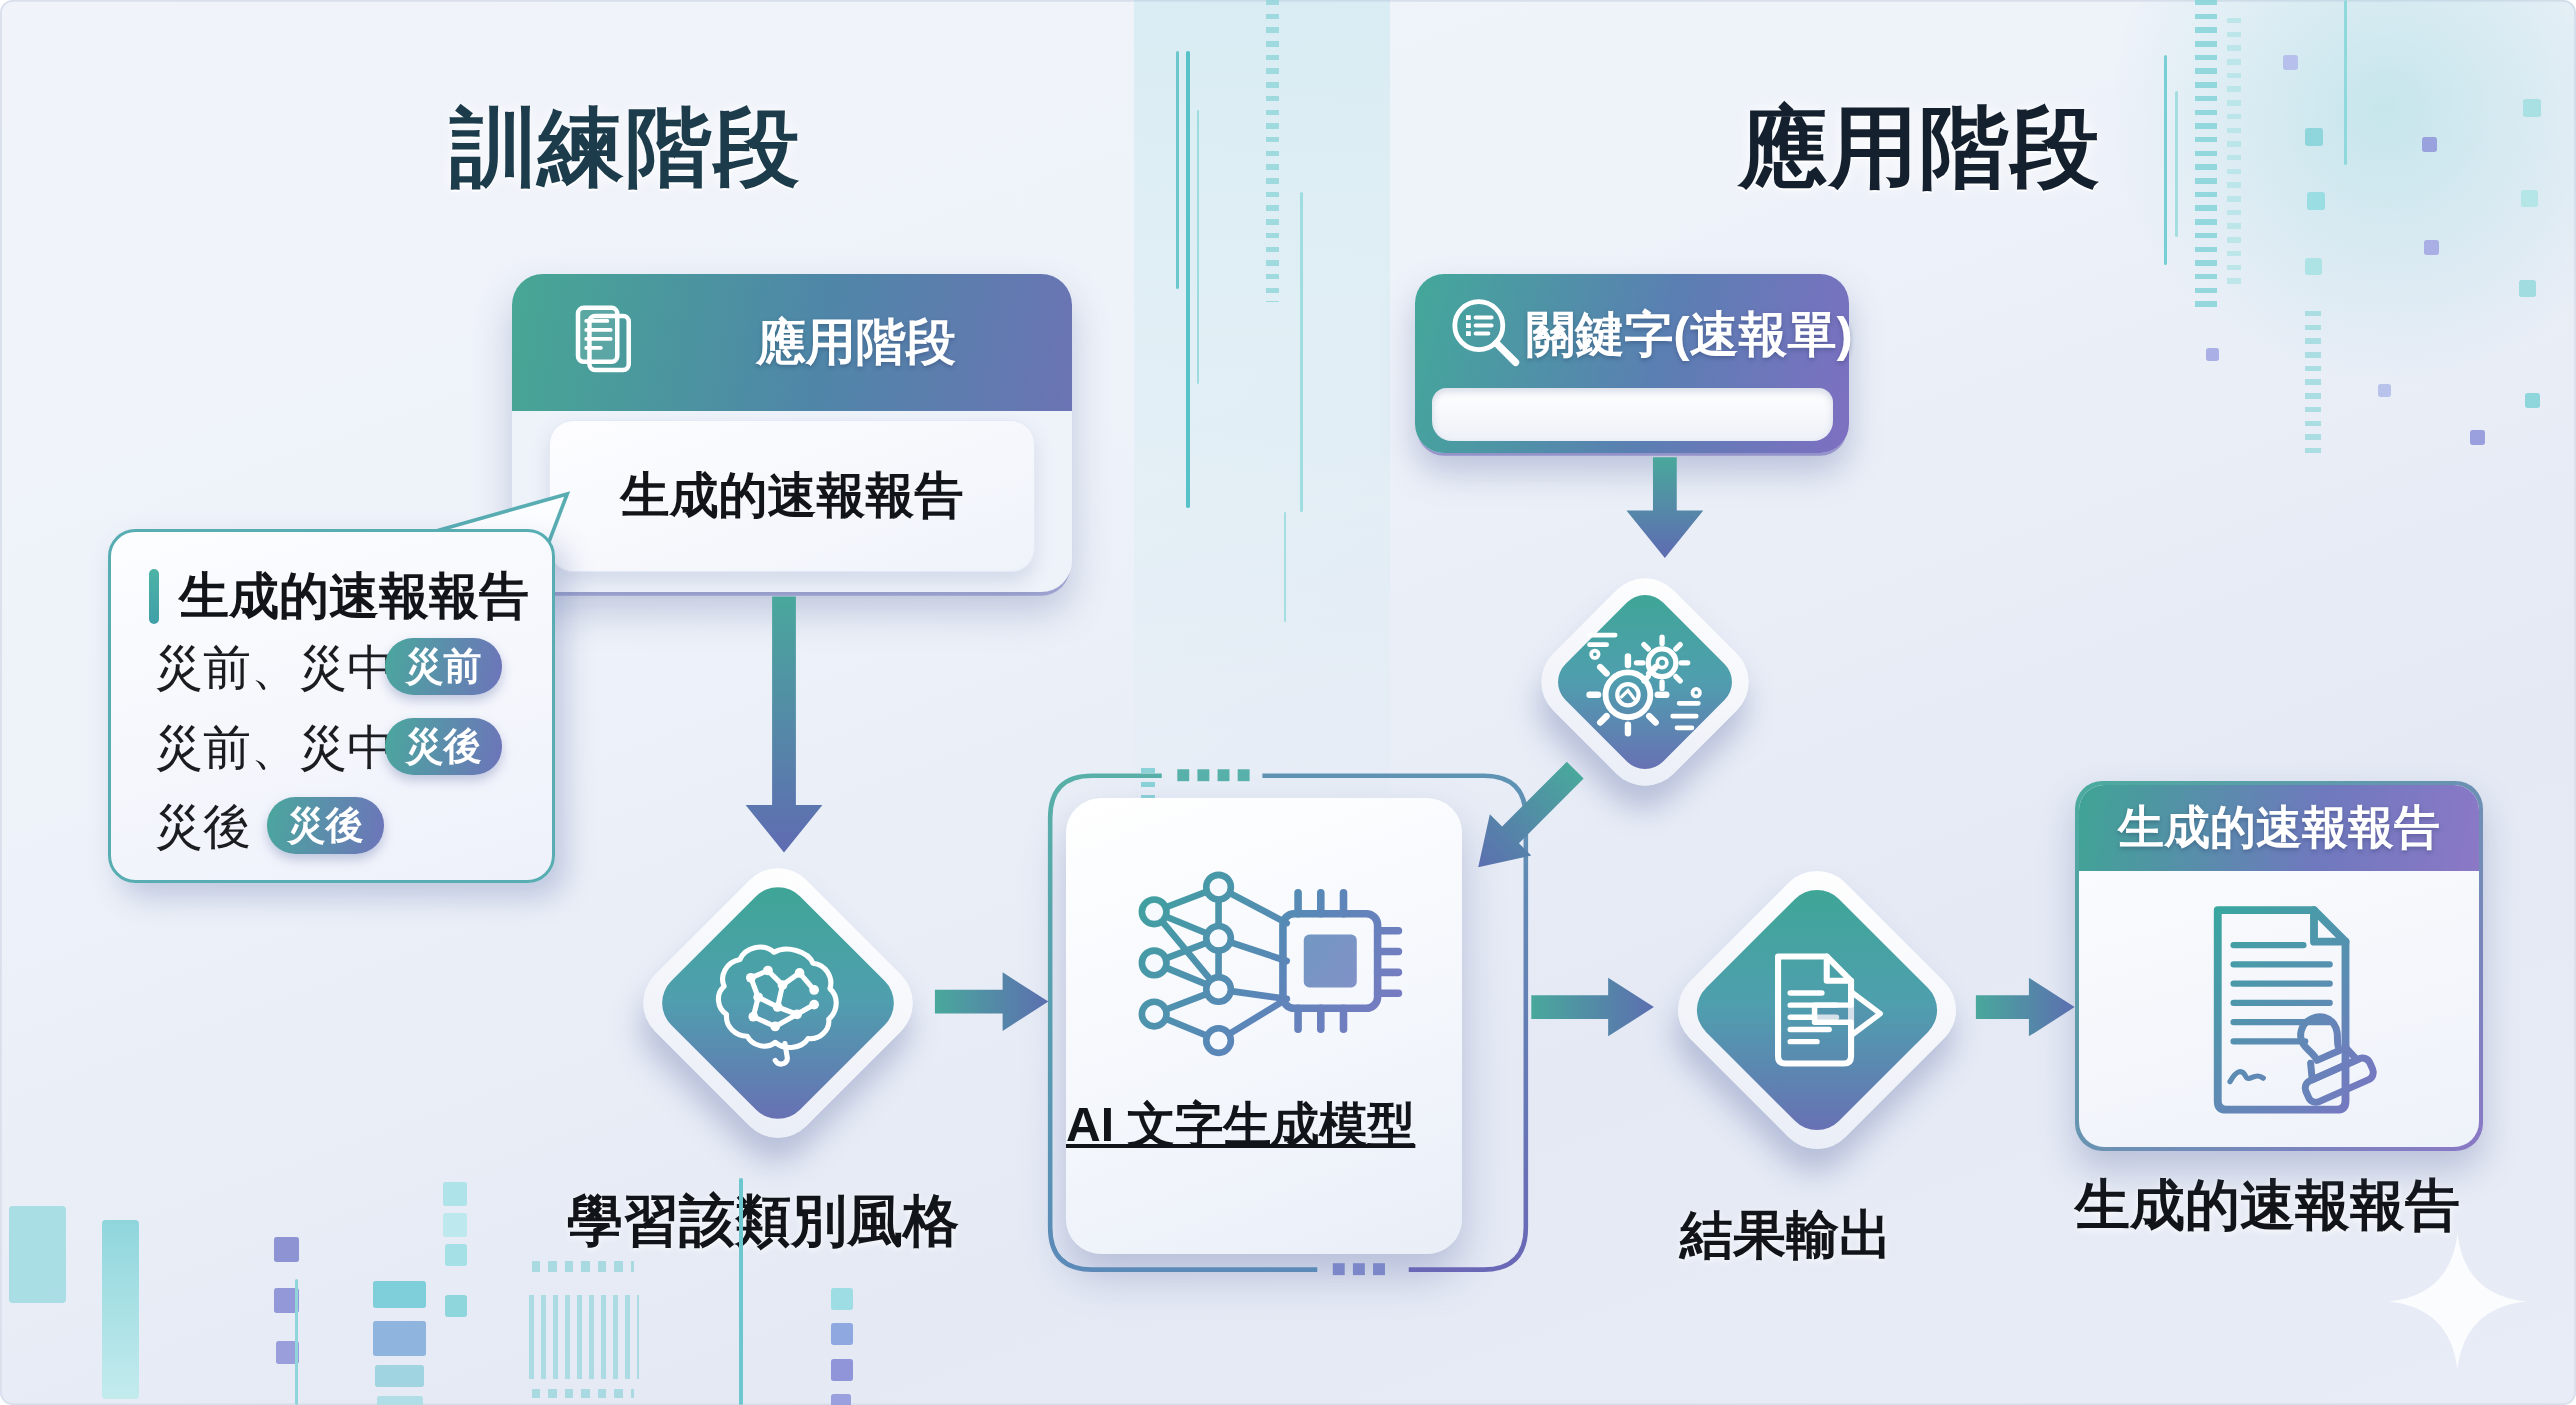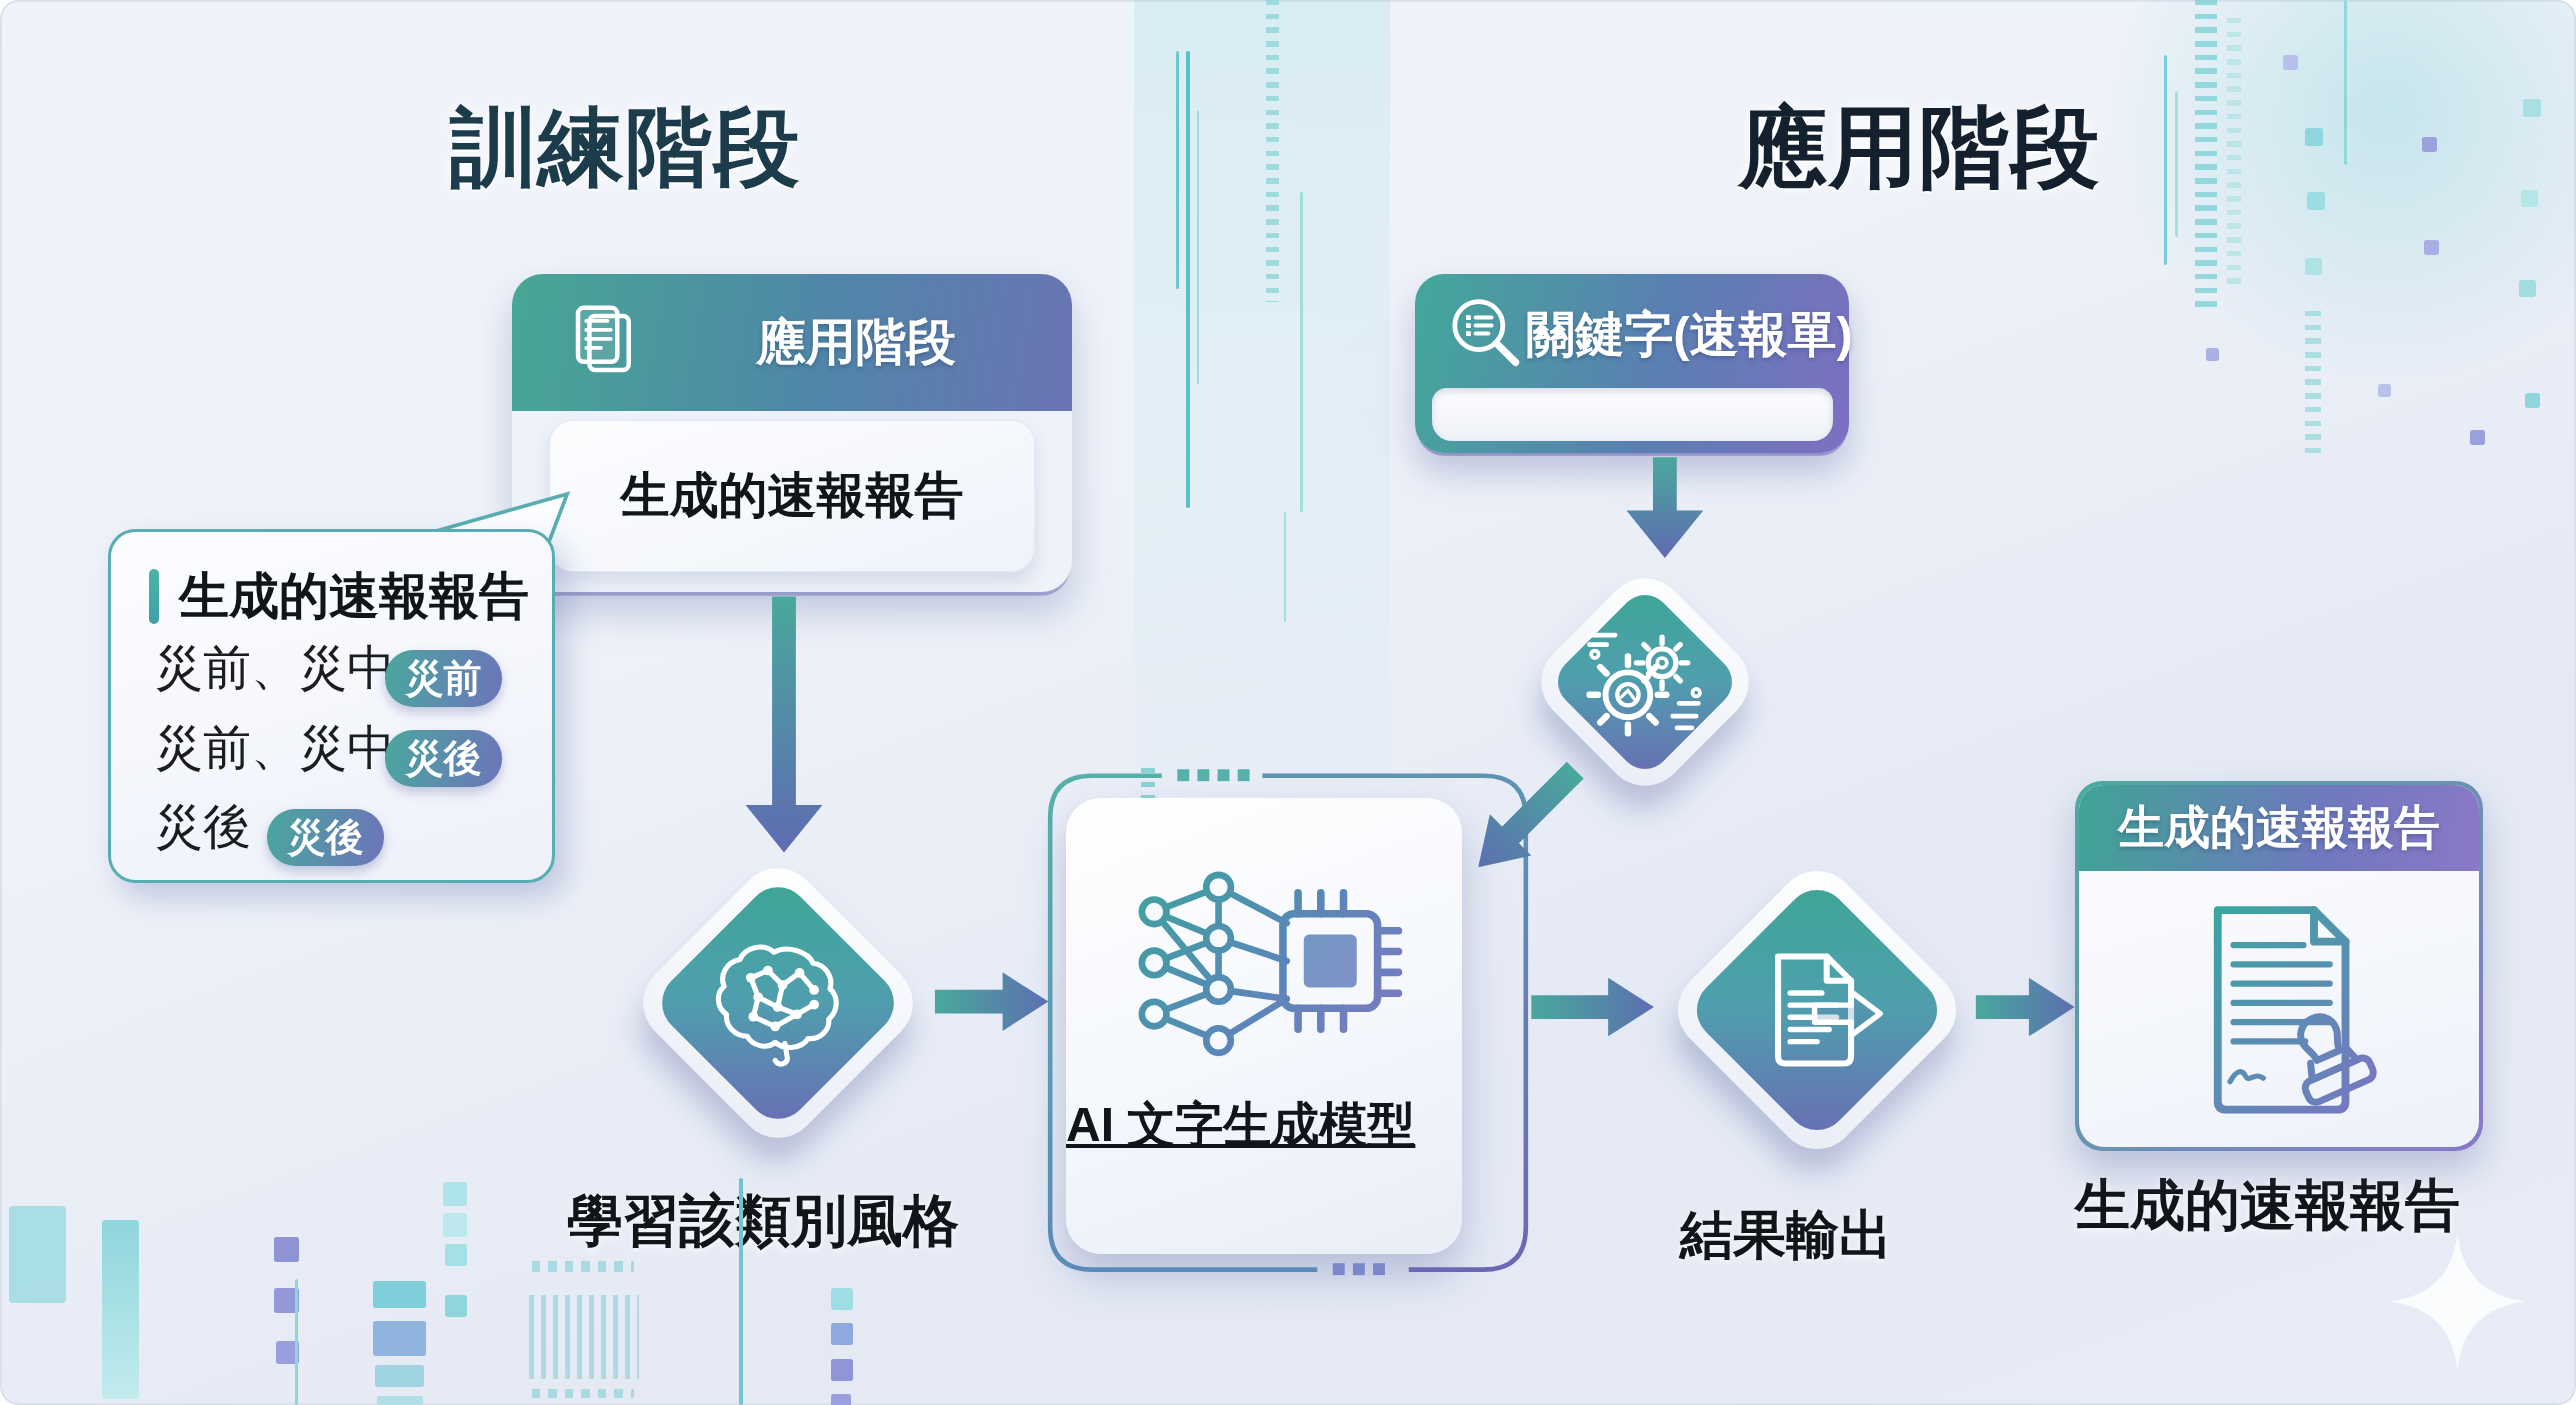--- a/index.html
+++ b/index.html
@@ -3,21 +3,21 @@
 <meta charset="utf-8">
 <style>
   :root{
     --teal:#46a795; --teal-bright:#4db3a6; --blue:#5b82b2; --indigo:#6f6fb8; --purple:#8476c2;
     --arrow-start:#49a89c; --arrow-end:#5c6fb0; --ink:#111418;
     --title-training:#1d3c4b; --title-application:#15202e;
     --callout-border:#58adb2; --bg-light:#eef2f9; --bg-dark:#e4e9f4;
   }
   html,body{margin:0;padding:0;background:#ffffff;}
   body{width:2576px;height:1405px;overflow:hidden;font-family:"Liberation Sans","DejaVu Sans",sans-serif;}
-  #canvas{position:absolute;left:0;top:0;width:2576px;height:1405px;border-radius:19px;overflow:hidden;
+  #canvas{position:absolute;left:0;top:0;width:2576px;height:1405px;border-radius:13px;overflow:hidden;
     background:linear-gradient(160deg,#f0f3fa 0%,var(--bg-light) 35%,var(--bg-dark) 70%,#e8ecf6 100%);
     box-shadow:inset 0 0 0 1.8px #d9dfeb;}
   .abs{position:absolute;}
   .z1{z-index:1}.z2{z-index:2}.z3{z-index:3}.z4{z-index:4}
 
   
   .blob-tr{right:-64px;top:-82px;width:567px;height:476px;border-radius:50%;
     background:radial-gradient(circle at 55% 40%,rgba(110,205,208,.30),rgba(110,205,208,0) 65%);}
   .beam-c{left:1134px;top:0;width:256px;height:842px;
     background:linear-gradient(180deg,rgba(120,210,214,.18),rgba(120,210,214,.05) 75%,rgba(120,210,214,0));}
@@ -84,21 +84,21 @@
   
   #callout{left:108px;top:529px;width:441px;height:348px;border-radius:27.4px;border:3.7px solid var(--callout-border);
     background:linear-gradient(165deg,#fcfdff,#eef1fa);box-shadow:11px 14.6px 29px rgba(90,110,170,.30);}
   #callout-bar{position:absolute;left:38px;top:37px;width:10px;height:55px;border-radius:5.5px;
     background:linear-gradient(180deg,#4db3a6,#3f9fa8);}
   #callout-title{position:absolute;left:68px;top:31px;font-size:50px;font-weight:bold;color:var(--ink);white-space:nowrap;}
   .tt-row{position:absolute;left:44px;height:59px;display:flex;align-items:center;}
   .tt-row .txt{font-size:48px;color:#1a1c20;white-space:nowrap;}
   .tt-pill{position:absolute;height:57px;border-radius:28px;display:flex;align-items:center;justify-content:center;
     background:linear-gradient(100deg,#4aa79d,#6d74ba);color:#fff;font-size:38px;font-weight:bold;
-    box-shadow:0 5.5px 11px rgba(96,112,165,.35);white-space:nowrap;margin-top:12px;}
+    box-shadow:0 5.5px 11px rgba(96,112,165,.35);white-space:nowrap;}
 
   
   #sparkle{left:2389px;top:1233px;width:137px;height:137px;opacity:.92;}
 
   svg{display:block;}
   .overlay-svg{position:absolute;left:0;top:0;pointer-events:none;}
 </style>
 </head>
 <body>
 

